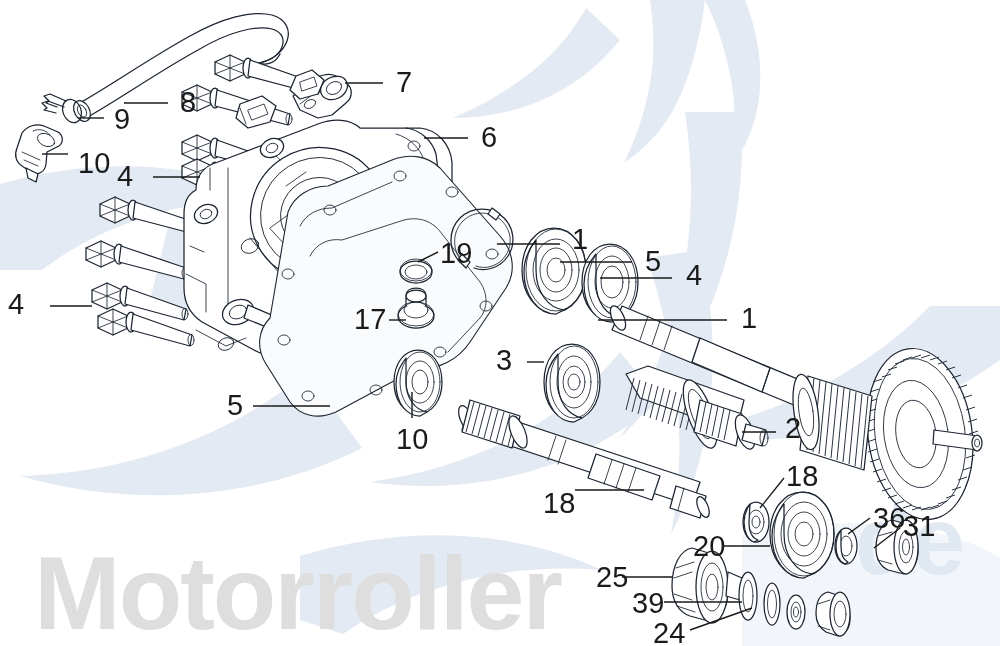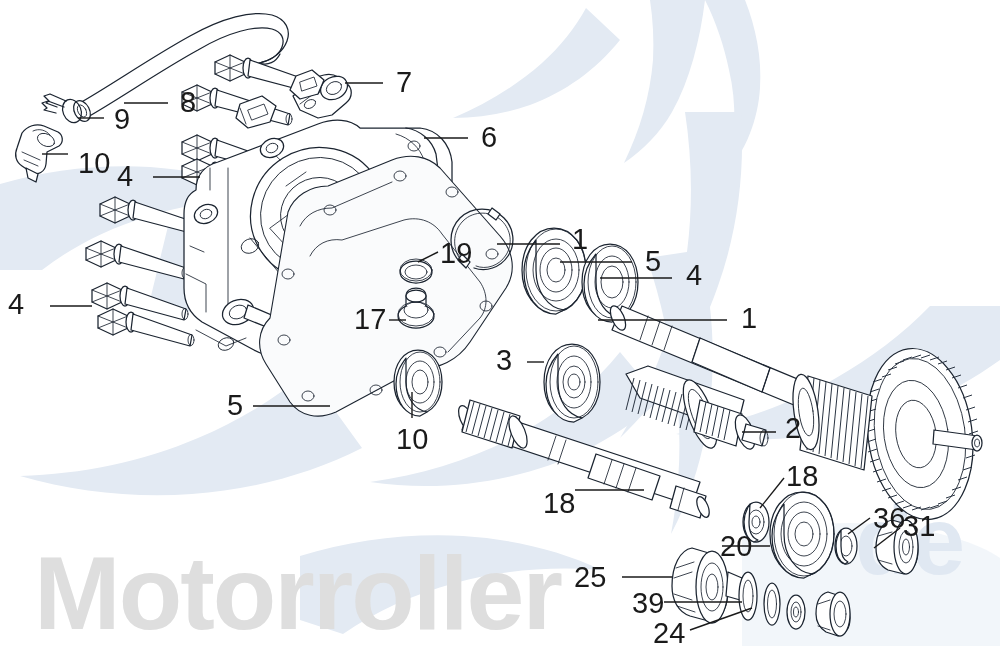--- a/index.html
+++ b/index.html
@@ -456,20 +456,20 @@
   <div class="callout" style="left:78px;top:149px">10</div>
   <div class="callout" style="left:117px;top:162px">4</div>
   <div class="callout" style="left:572px;top:225px">1</div>
   <div class="callout" style="left:645px;top:247px">5</div>
   <div class="callout" style="left:8px;top:290px">4</div>
   <div class="callout" style="left:440px;top:239px">19</div>
   <div class="callout" style="left:354px;top:305px">17</div>
   <div class="callout" style="left:396px;top:425px">10</div>
   <div class="callout" style="left:543px;top:489px">18</div>
   <div class="callout" style="left:786px;top:462px">18</div>
-  <div class="callout" style="left:720px;top:532px">20</div>
+  <div class="callout" style="left:693px;top:532px">20</div>
   <div class="callout" style="left:873px;top:504px">36</div>
   <div class="callout" style="left:903px;top:512px">31</div>
   <div class="callout" style="left:632px;top:589px">39</div>
   <div class="callout" style="left:653px;top:619px">24</div>
-  <div class="callout" style="left:574px;top:563px">25</div>
+  <div class="callout" style="left:596px;top:563px">25</div>
 
 </div>
 
 </body></html>

